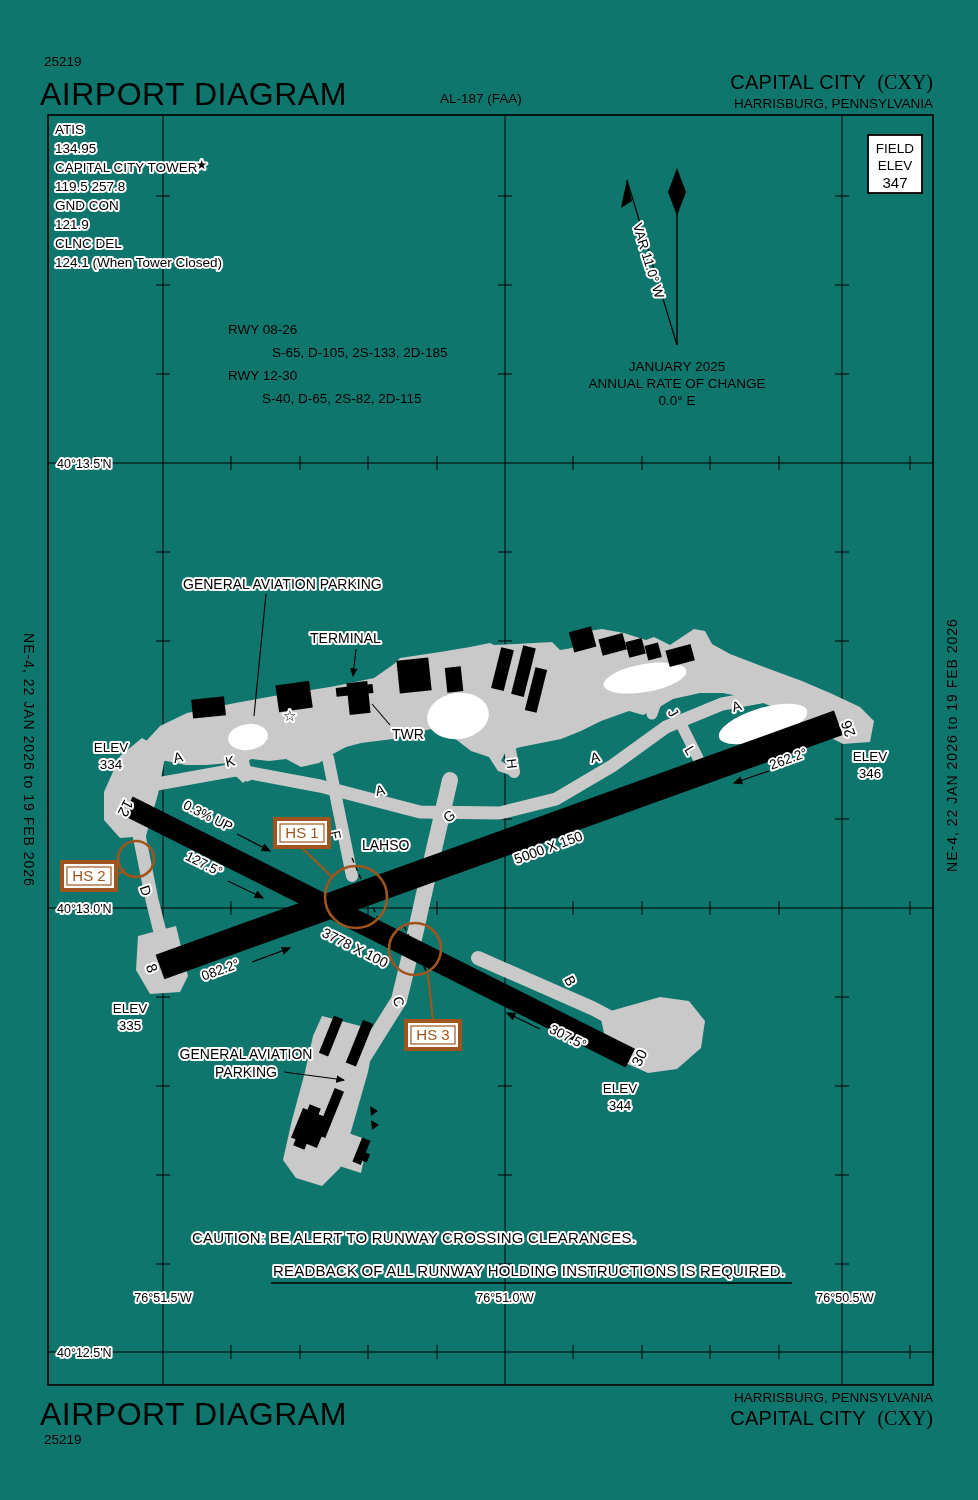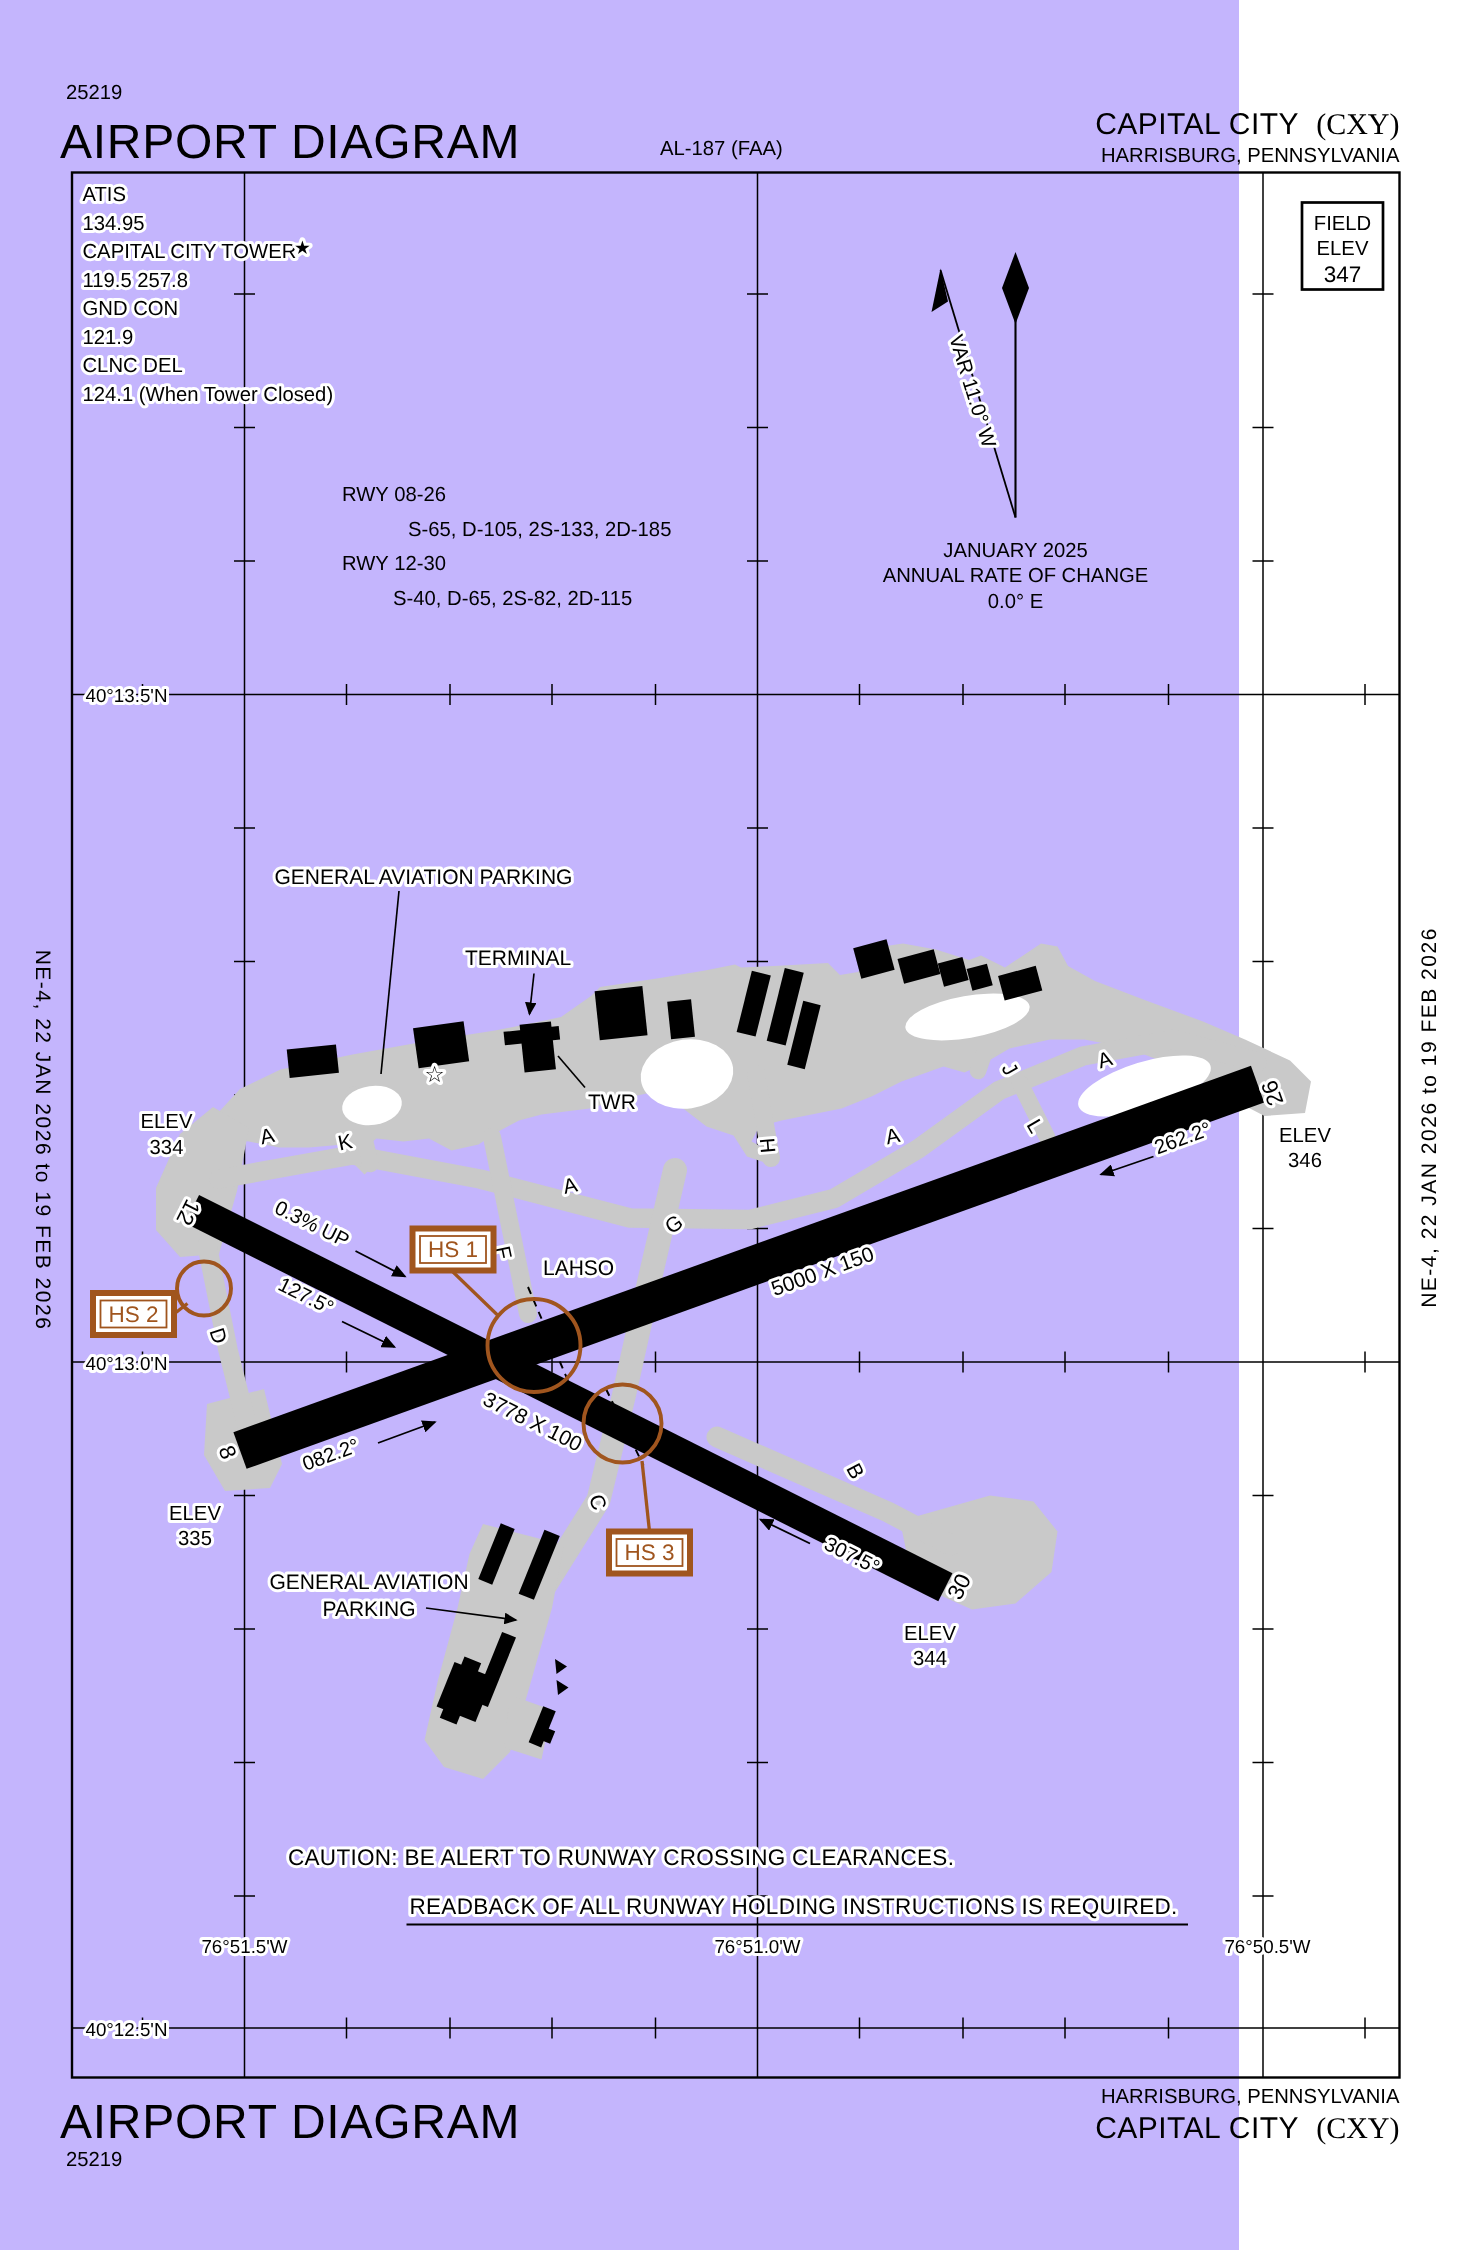--- a/index.html
+++ b/index.html
@@ -1,16 +1,16 @@
 <!DOCTYPE html>
 <html><head>
 <meta charset="utf-8">
 <style>
   html,body{margin:0;padding:0;background:#fff;}
-  #page{position:relative;width:826px;height:1500px;background:#c4b5fd;font-family:"Liberation Sans",sans-serif;}
+  #page{position:relative;width:978px;height:1500px;background:#0f766e;font-family:"Liberation Sans",sans-serif;}
   svg text{font-family:"Liberation Sans",sans-serif;fill:#000;}
   .halo{stroke:#fff;stroke-width:4px;paint-order:stroke;stroke-linejoin:round;}
   .t12{font-size:12.5px;} .t13{font-size:13.5px;} .t14{font-size:14px;} .t15{font-size:15px;} .big{font-size:32px;letter-spacing:.5px;} .serif{font-family:"Liberation Serif",serif;font-size:20px;}
   .name{font-size:20px;letter-spacing:.3px;}
   .mid{text-anchor:middle;} .end{text-anchor:end;}
   .brown{fill:#A0551E;} .brownln{stroke:#A0551E;fill:none;}
   .grid{stroke:#000;stroke-width:1;fill:none;}
   .apron{fill:#c9c9c9;} .apronln{stroke:#c9c9c9;fill:none;stroke-linecap:round;stroke-linejoin:round;}
   .bld{fill:#000;}
   .caution{font-size:15px;letter-spacing:.2px;}

